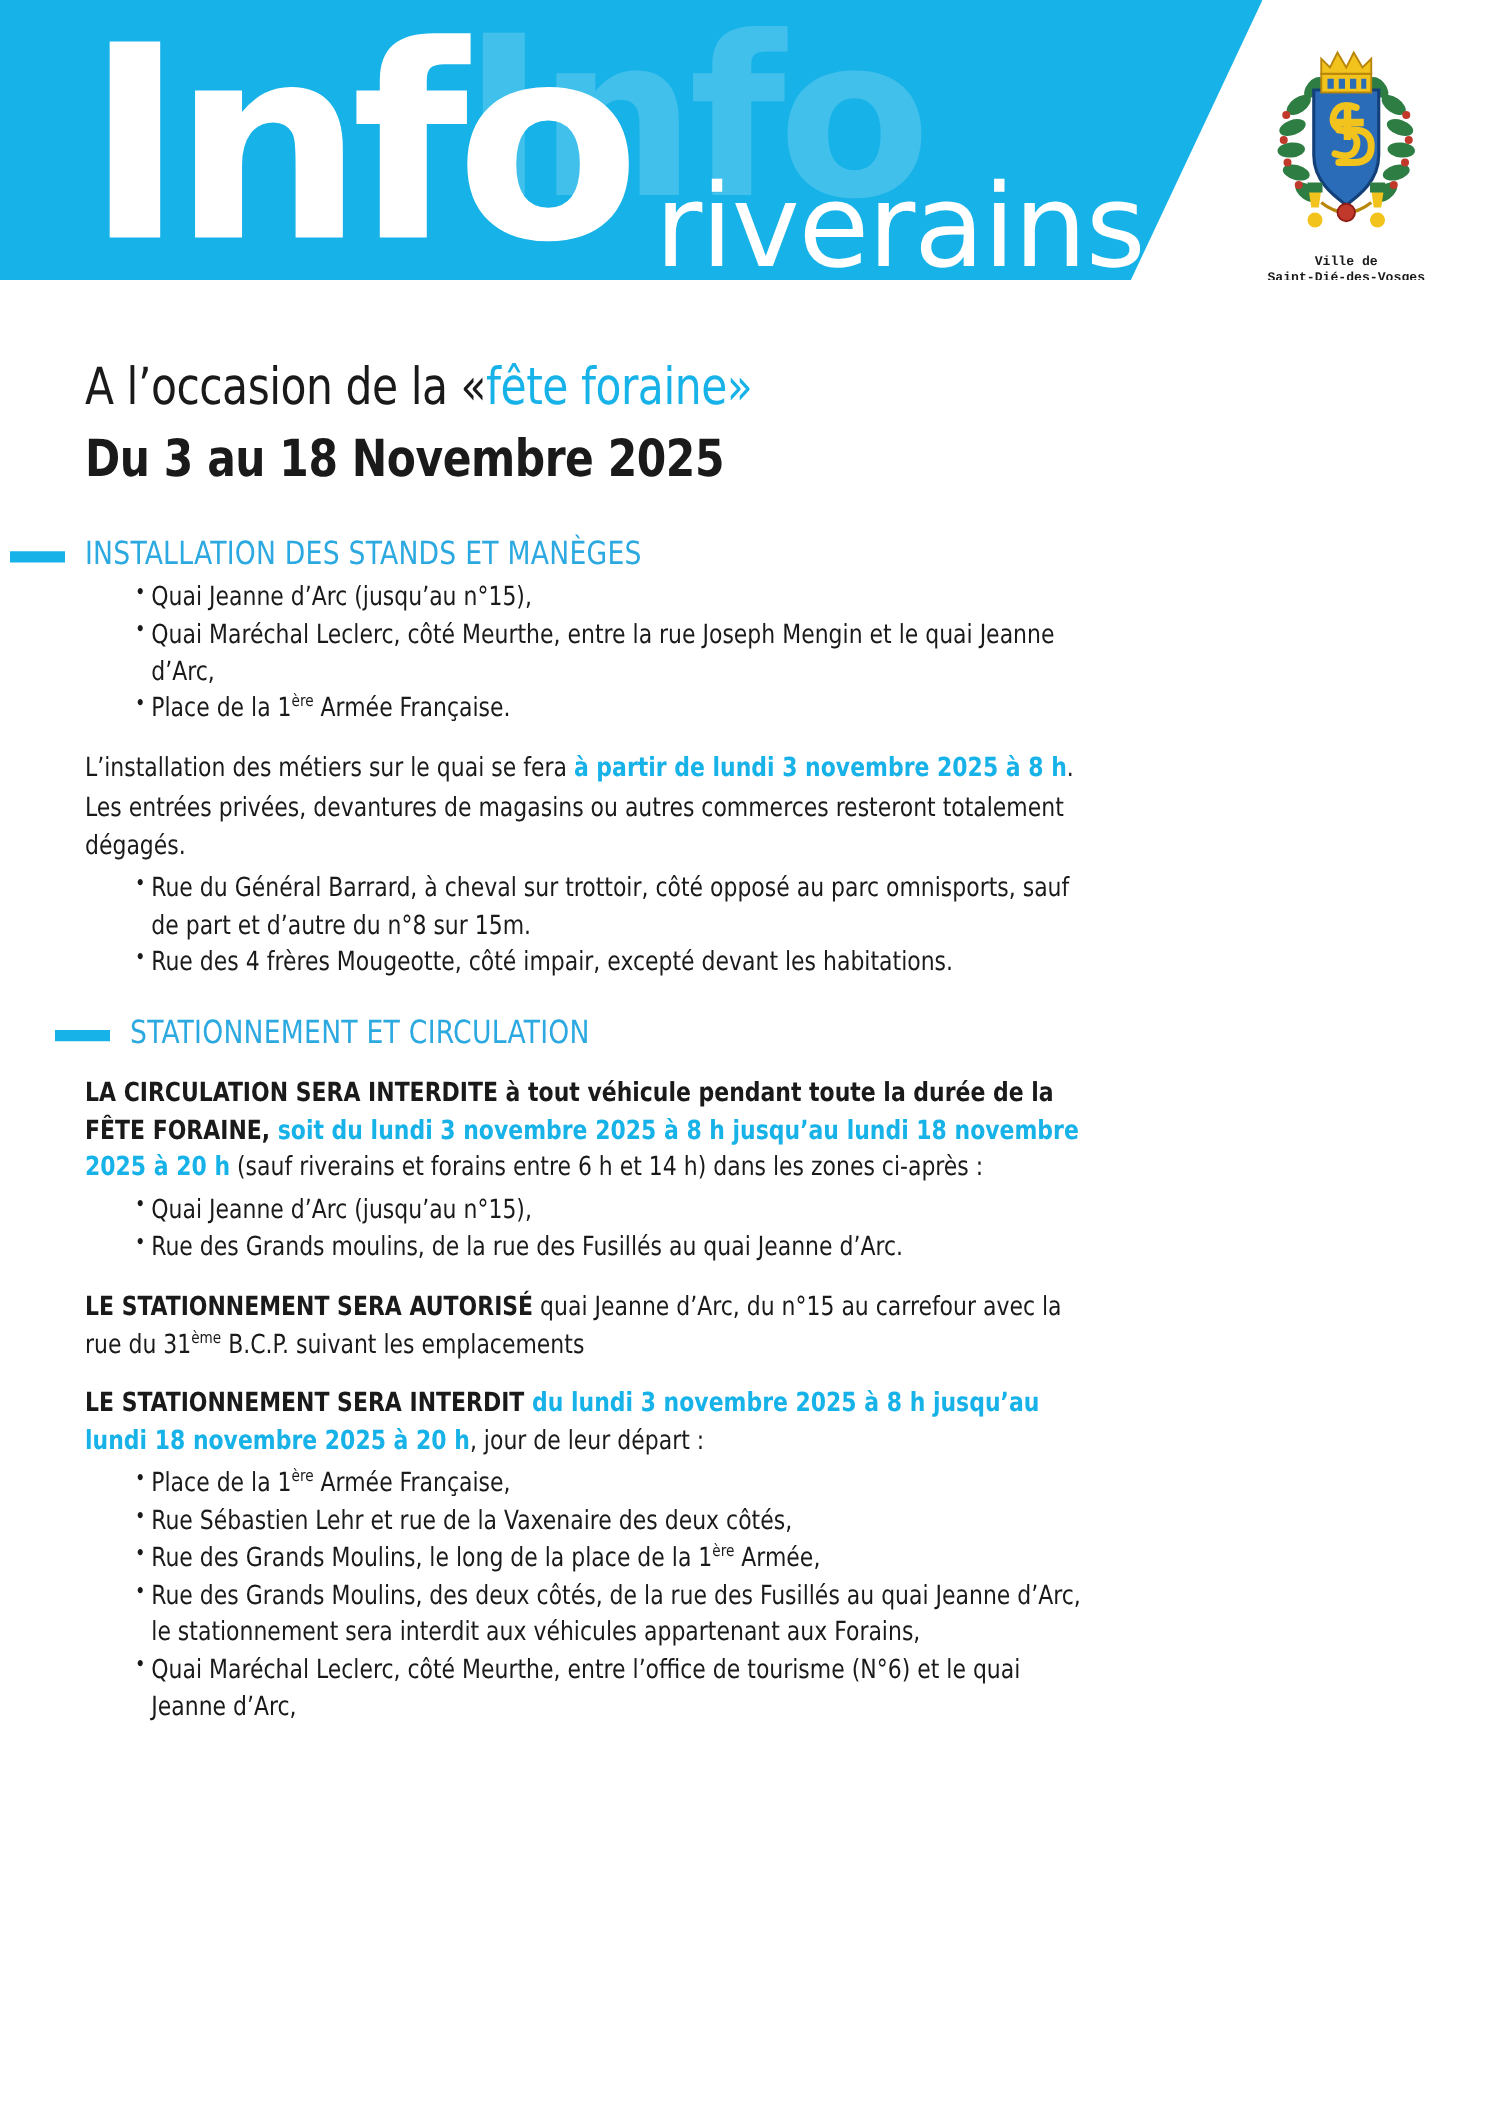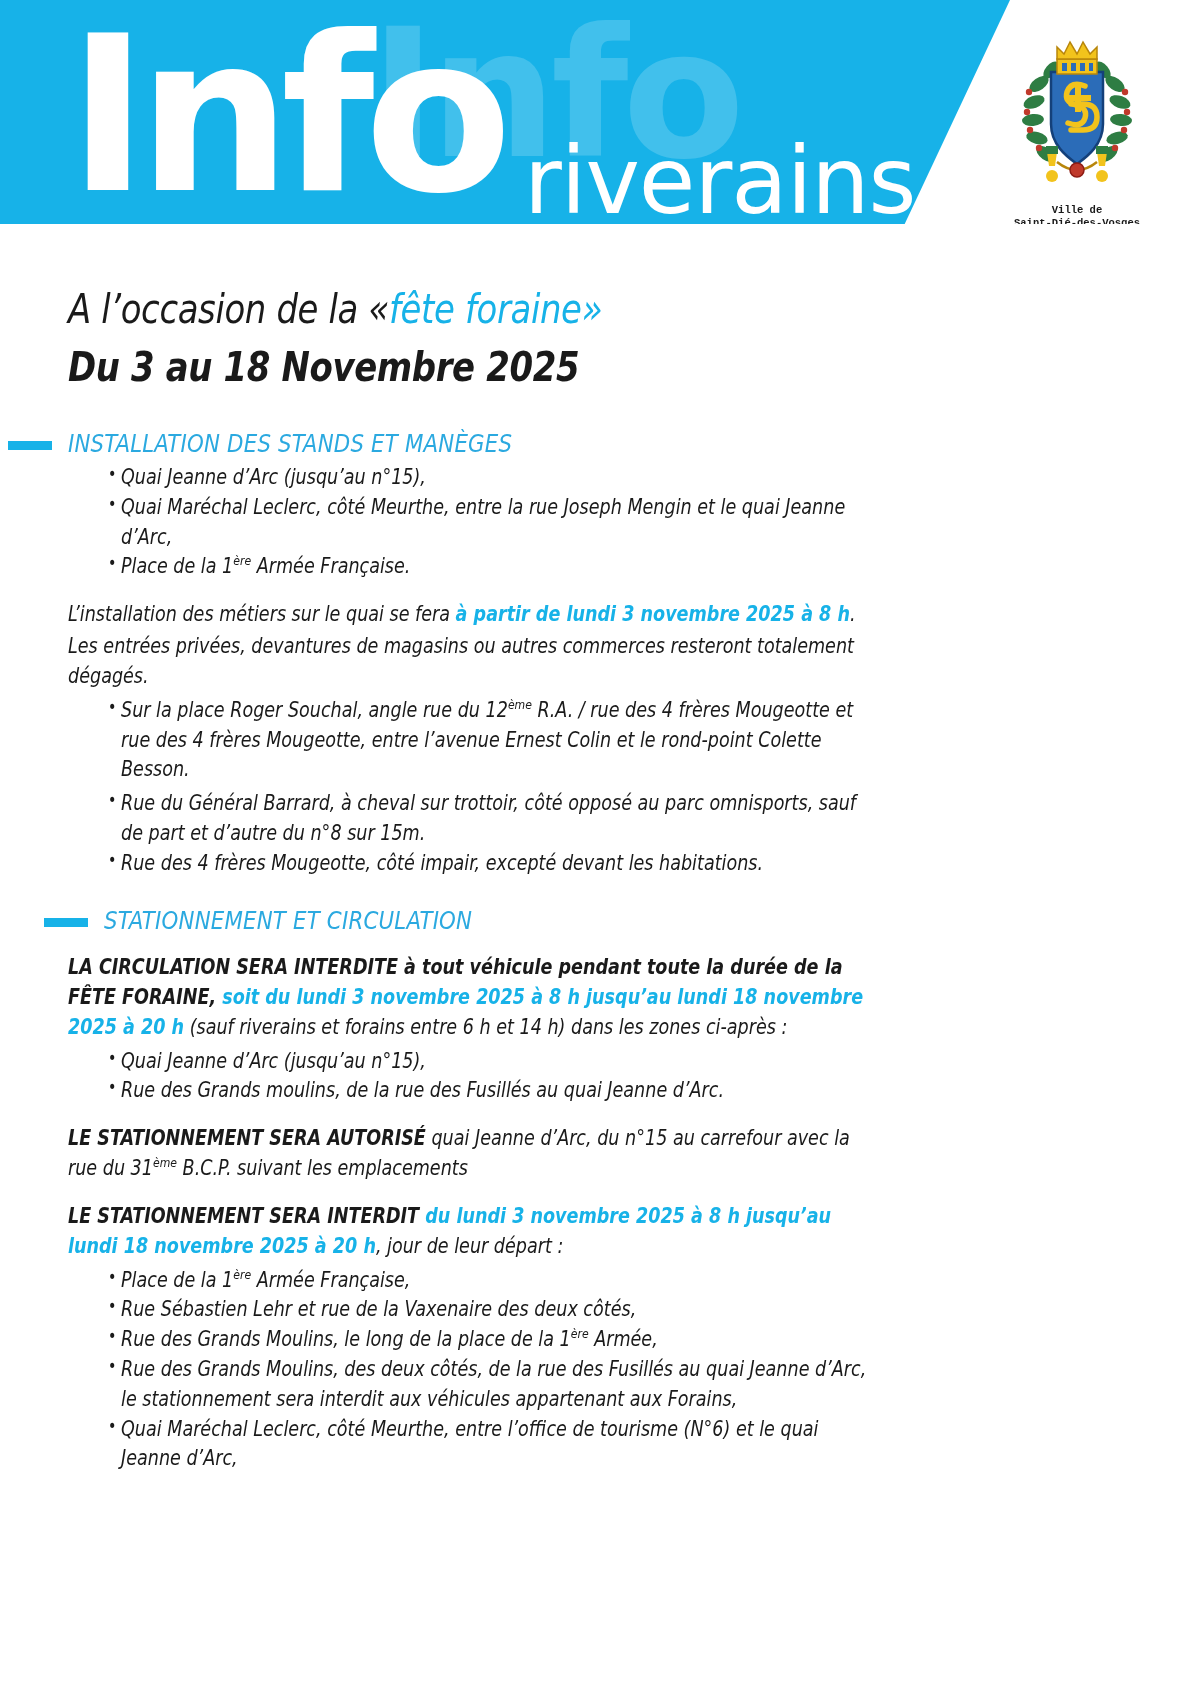--- a/index.html
+++ b/index.html
@@ -94,21 +94,20 @@
     color: #1a1a1a;
     line-height: 1.25;
   }
 
   
   .content {
     position: relative;
     padding: 0 60px 0 68px;
     box-sizing: border-box;
     width: 986px;
-    font-style: italic;
   }
 
   h1.doc-title {
     margin: 0;
     padding-top: 56px;
     font-family: "DejaVu Sans Condensed", "Liberation Sans Narrow", "Liberation Sans", sans-serif;
     font-size: 41px;
     font-weight: 400;
     line-height: 1.42;
     letter-spacing: -0.4px;
@@ -275,23 +274,20 @@
     <div class="section-title">INSTALLATION DES STANDS ET MANÈGES</div>
   </div>
   <ul class="bullets">
     <li>Quai Jeanne d’Arc (jusqu’au n°15),</li>
     <li>Quai Maréchal Leclerc, côté Meurthe, entre la rue Joseph Mengin et le quai Jeanne d’Arc,</li>
     <li><span>Place de la 1</span><sup>ère</sup><span> Armée Française.</span></li>
   </ul>
   <p class="para"><span>L’installation des métiers sur le quai se fera </span><span class="bold-blue">à partir de lundi 3 novembre 2025 à 8 h</span><span>.</span></p>
   <p class="para tight">Les entrées privées, devantures de magasins ou autres commerces resteront totalement dégagés.</p>
 
-  <ul class="bullets">
-    <li><span>Sur la place Roger Souchal, angle rue du 12</span><sup>ème</sup><span> R.A. / rue des 4 frères Mougeotte et rue des 4 frères Mougeotte, entre l’avenue Ernest Colin et le rond-point Colette Besson.</span></li>
-  </ul>
 
   <ul class="bullets">
     <li>Rue du Général Barrard, à cheval sur trottoir, côté opposé au parc omnisports, sauf de part et d’autre du n°8 sur 15m.</li>
     <li>Rue des 4 frères Mougeotte, côté impair, excepté devant les habitations.</li>
   </ul>
 
   <div class="section-head block-gap">
     <span class="dash"></span>
     <div class="section-title">STATIONNEMENT ET CIRCULATION</div>
   </div>

